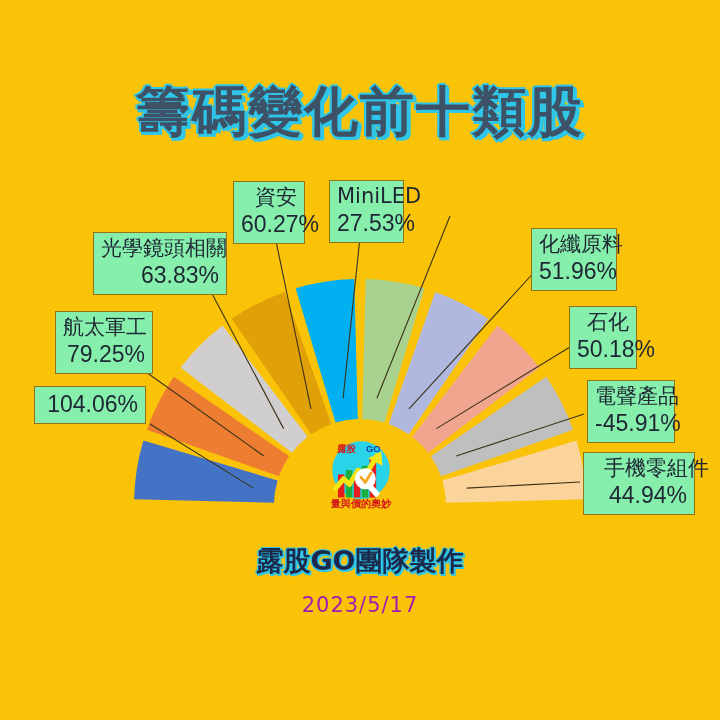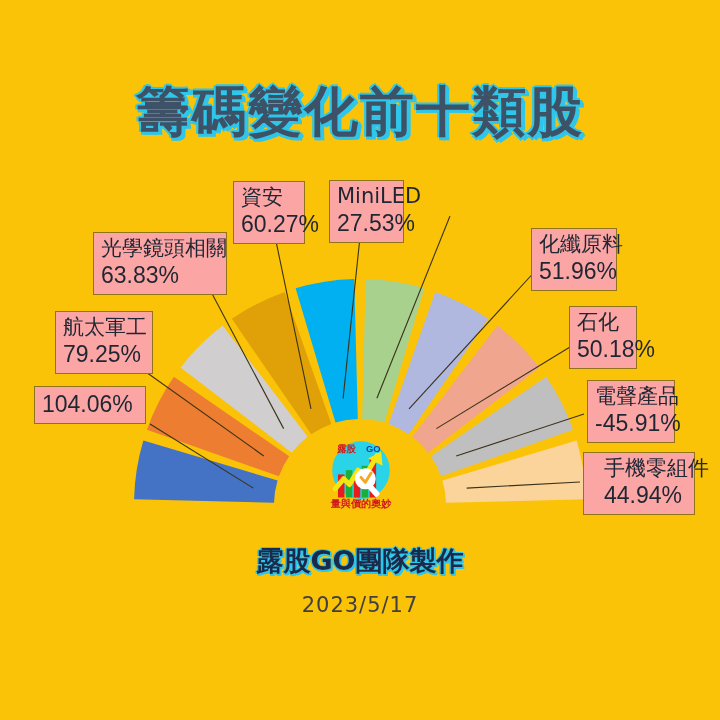--- a/index.html
+++ b/index.html
@@ -59,23 +59,23 @@
     left: 325px;
     top: 437px;
     width: 72px;
     height: 72px;
   }
 
   
   .label-box {
     position: absolute;
     border: 1.5px solid #927318;
-    background: #fca5a5;
+    background: #86efac;
     color: #1E2633;
-    text-align: left;
+    text-align: right;
     padding: 3px 7px 5px 7px;
     box-sizing: border-box;
     line-height: 1.18;
   }
   .label-box .lname {
     display: block;
     font-size: 21px;
     font-weight: normal;
     font-family: "DejaVu Sans", "Liberation Sans", sans-serif;
     white-space: nowrap;
@@ -107,21 +107,21 @@
        2px 2px 0 #2FC6EA;
     white-space: nowrap;
   }
   #datestamp {
     position: absolute;
     left: 0;
     top: 593px;
     width: 720px;
     text-align: center;
     font-size: 21px;
-    color: #404040;
+    color: #a21caf;
     font-family: "DejaVu Sans", "Liberation Sans", sans-serif;
     letter-spacing: 1px;
   }
 </style>
 </head>
 <body>
 
 <div id="stage">
 
   <div id="title">籌碼變化前十類股</div>

